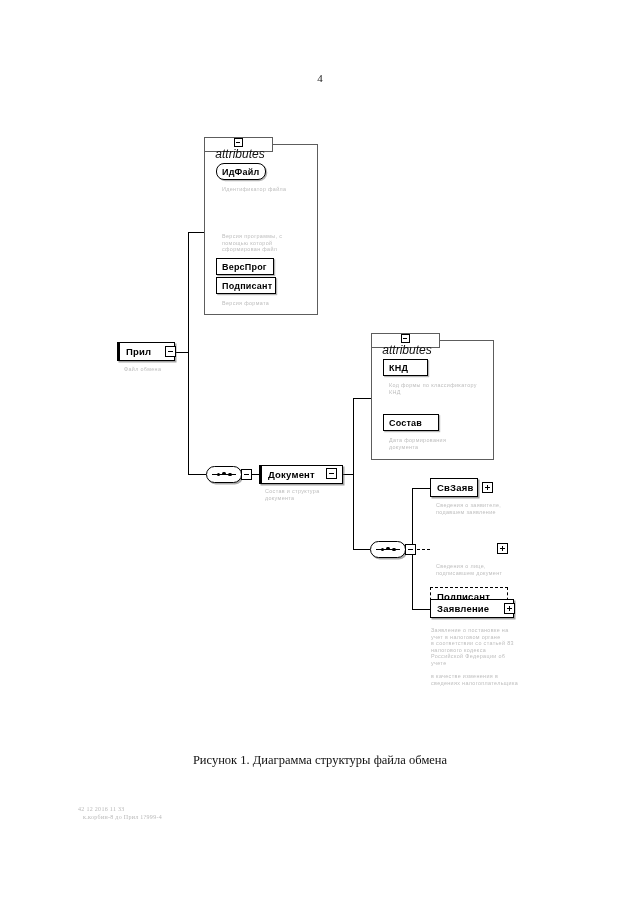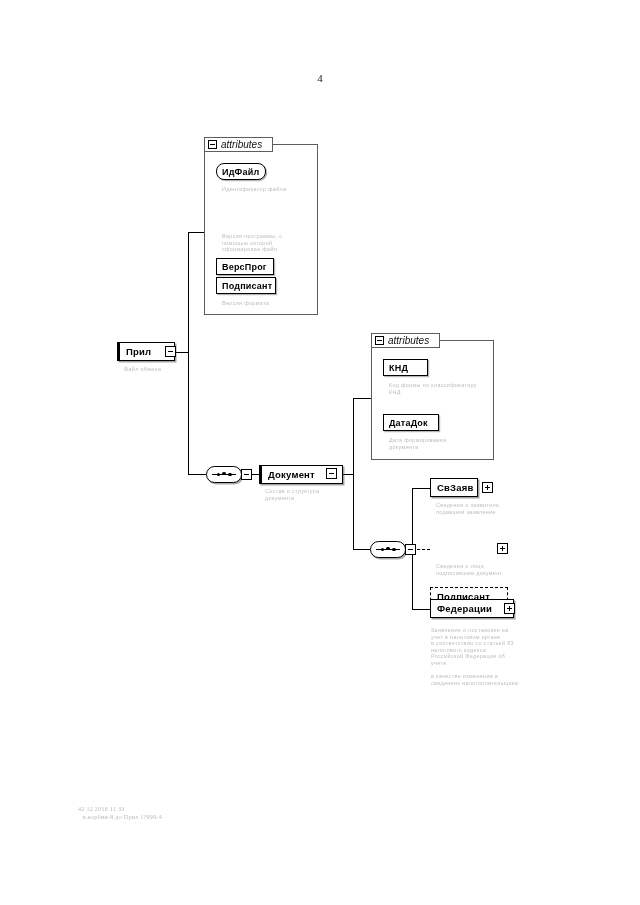--- a/index.html
+++ b/index.html
@@ -83,23 +83,24 @@
     box-sizing:border-box;
   }
   .attr-header{
     position:absolute;
     height:15px;
     background:#fff;
     border:1px solid #5d5d5d;
     box-sizing:border-box;
     display:flex;align-items:center;
     padding-left:3px;
-    font-size:10px;
+    font-size:12px;
     font-style:italic;
     color:#111;
+    flex-direction:column;
   }
   .attr-header .mini{
     width:9px;height:9px;border:1.1px solid #000;
     box-sizing:border-box;position:relative;margin-right:4px;background:#fff;
     flex:0 0 auto;
   }
   .attr-header .mini::before{
     content:"";position:absolute;left:1.3px;right:1.3px;top:3.2px;
     border-top:1.1px solid #000;
   }
@@ -220,21 +221,21 @@
     <span>attributes</span>
   </div>
 
   <div class="node attr" style="left:383px;top:359px;width:45px;">
     <span>КНД</span>
   </div>
   <div class="caption" style="left:389px;top:382px;width:102px;">Код формы по классификатору
 КНД</div>
 
   <div class="node attr" style="left:383px;top:414px;width:56px;">
-    <span>ДатаДок</span>
+    <span>Состав</span>
   </div>
   <div class="caption" style="left:389px;top:437px;width:102px;">Дата формирования
 документа</div>
 
   <div class="compositor" style="left:370px;top:541px;">
     <span class="dots"></span>
     <span class="dotmid"></span>
   </div>
   <div class="toggle" style="left:405px;top:544px;"></div>
 
@@ -246,32 +247,33 @@
 подавшем заявление</div>
 
   <div class="node optional" style="left:430px;top:539px;width:78px;margin-top:48px;">
     <span>Подписант</span>
   </div>
   <div class="toggle plus" style="left:497px;top:543px;"></div>
   <div class="caption" style="left:436px;top:563px;width:104px;">Сведения о лице,
 подписавшем документ</div>
 
   <div class="node" style="left:430px;top:599px;width:84px;">
-    <span>Федерации</span>
+    <span>Заявление</span>
   </div>
   <div class="toggle plus" style="left:504px;top:603px;"></div>
   <div class="caption" style="left:431px;top:627px;width:116px;">Заявление о постановке на
 учет в налоговом органе
 в соответствии со статьей 83
 налогового кодекса
 Российской Федерации об
 учете
 
 в качестве изменения в
 сведениях налогоплательщика</div>
 
+  <div class="figure-caption">Рисунок 1. Диаграмма структуры файла обмена</div>
 
   <div class="footer">
     <div>42 12 2016 11 33</div>
     <div style="padding-left:5px;">к.корбин-8 до Прил 1?999-4</div>
   </div>
 
 </div>
 
 </body></html>

